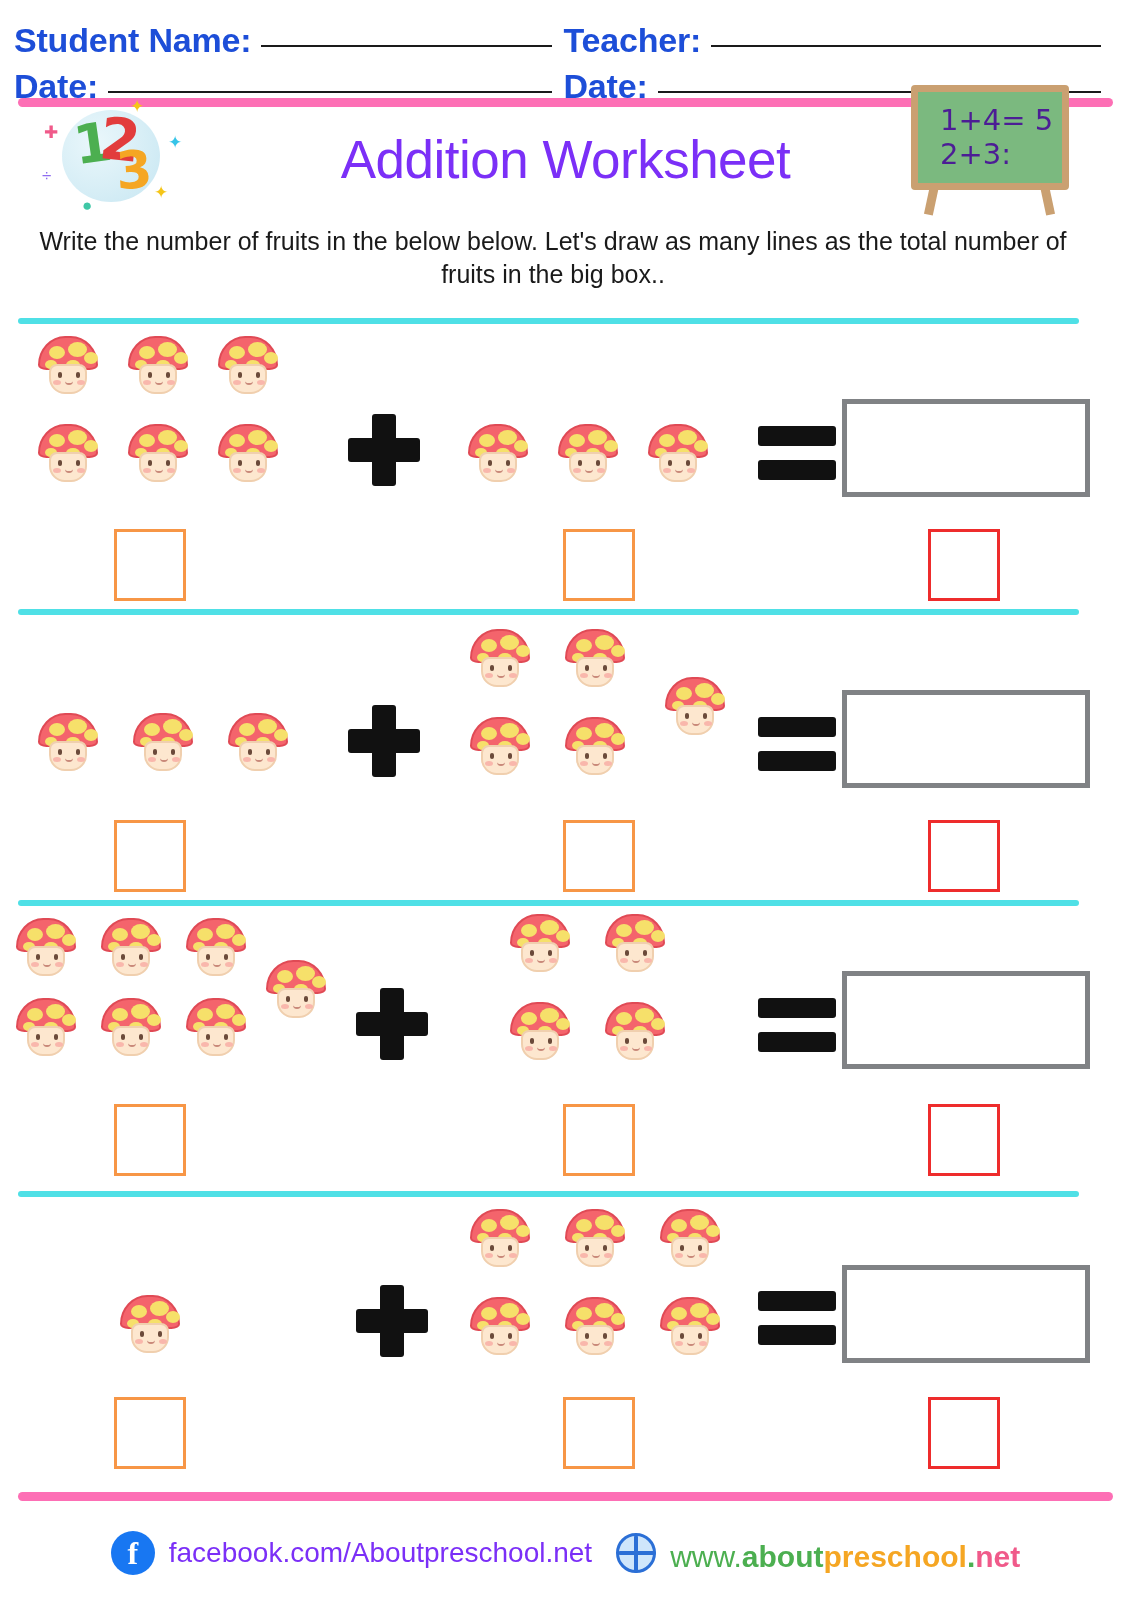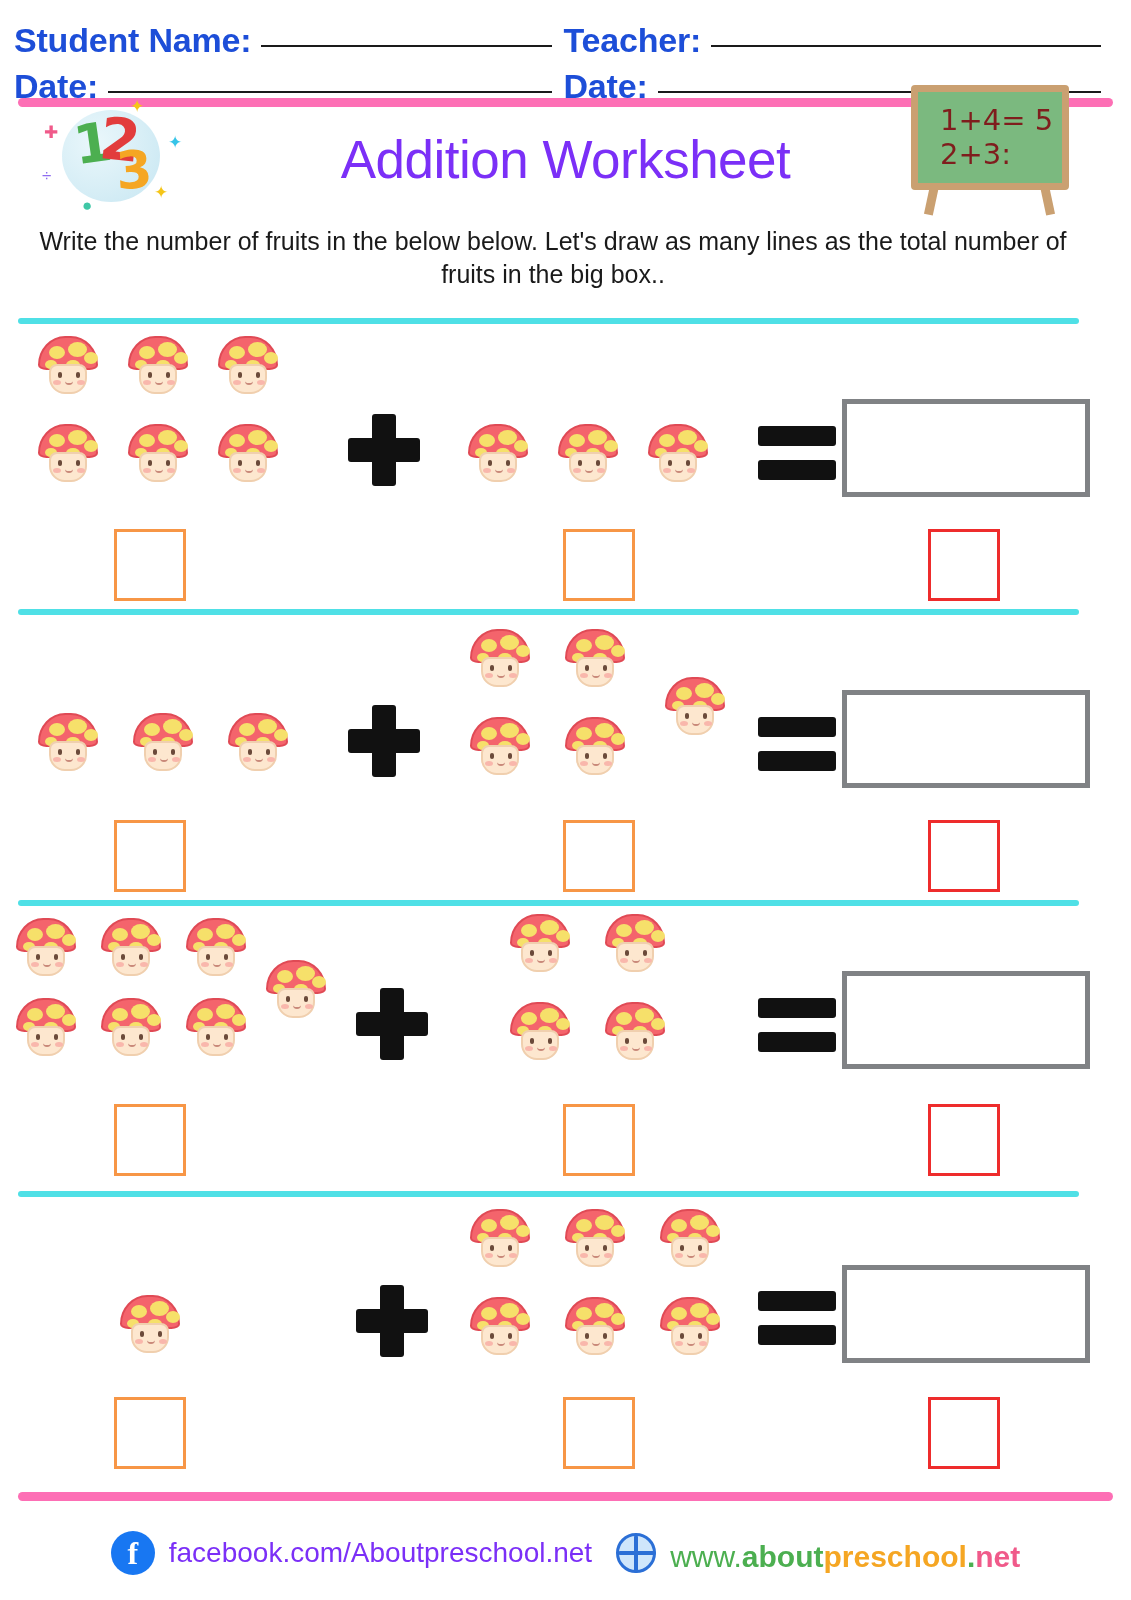--- a/index.html
+++ b/index.html
@@ -118,21 +118,21 @@
     position: absolute;
     left: 8px; top: 0;
     width: 158px; height: 105px;
     background: #7bb97f;
     border: 7px solid #caa071;
     border-radius: 4px;
   }
   .board .txt {
     position: absolute;
     left: 22px; top: 10px;
-    color: #7f1d1d;
+    color: #4c1d95;
     font-size: 29px;
     line-height: 36px;
     font-family: "DejaVu Sans", sans-serif;
     text-align: right;
   }
   .board .leg {
     position: absolute;
     width: 9px; height: 30px;
     background: #caa071;
     top: 100px;

